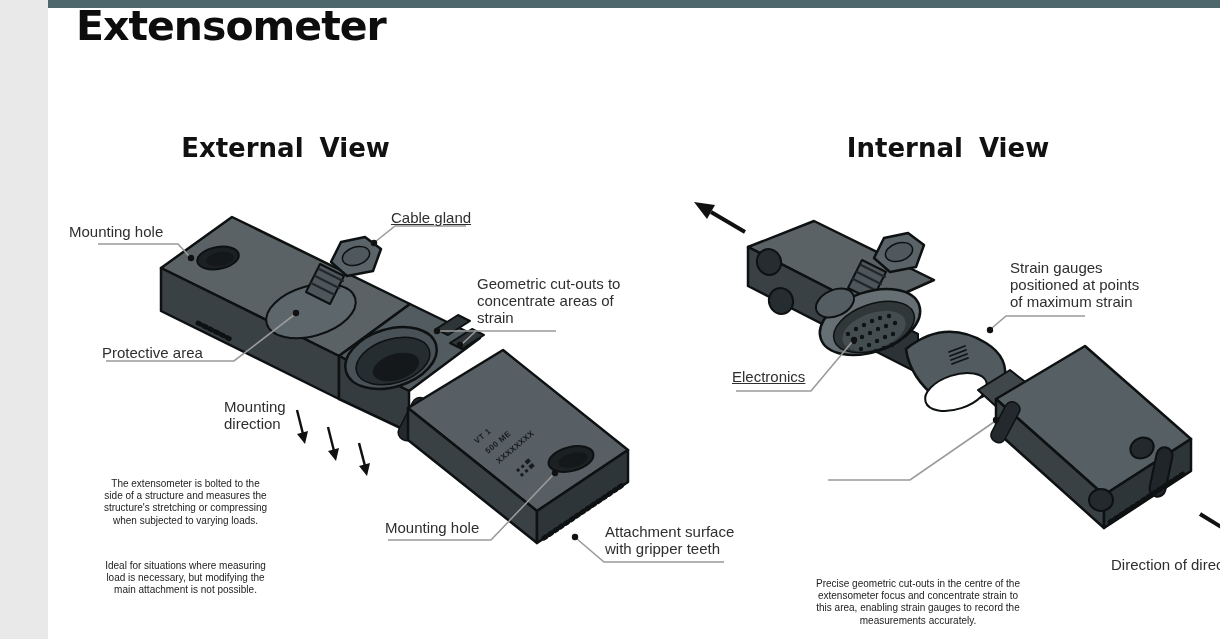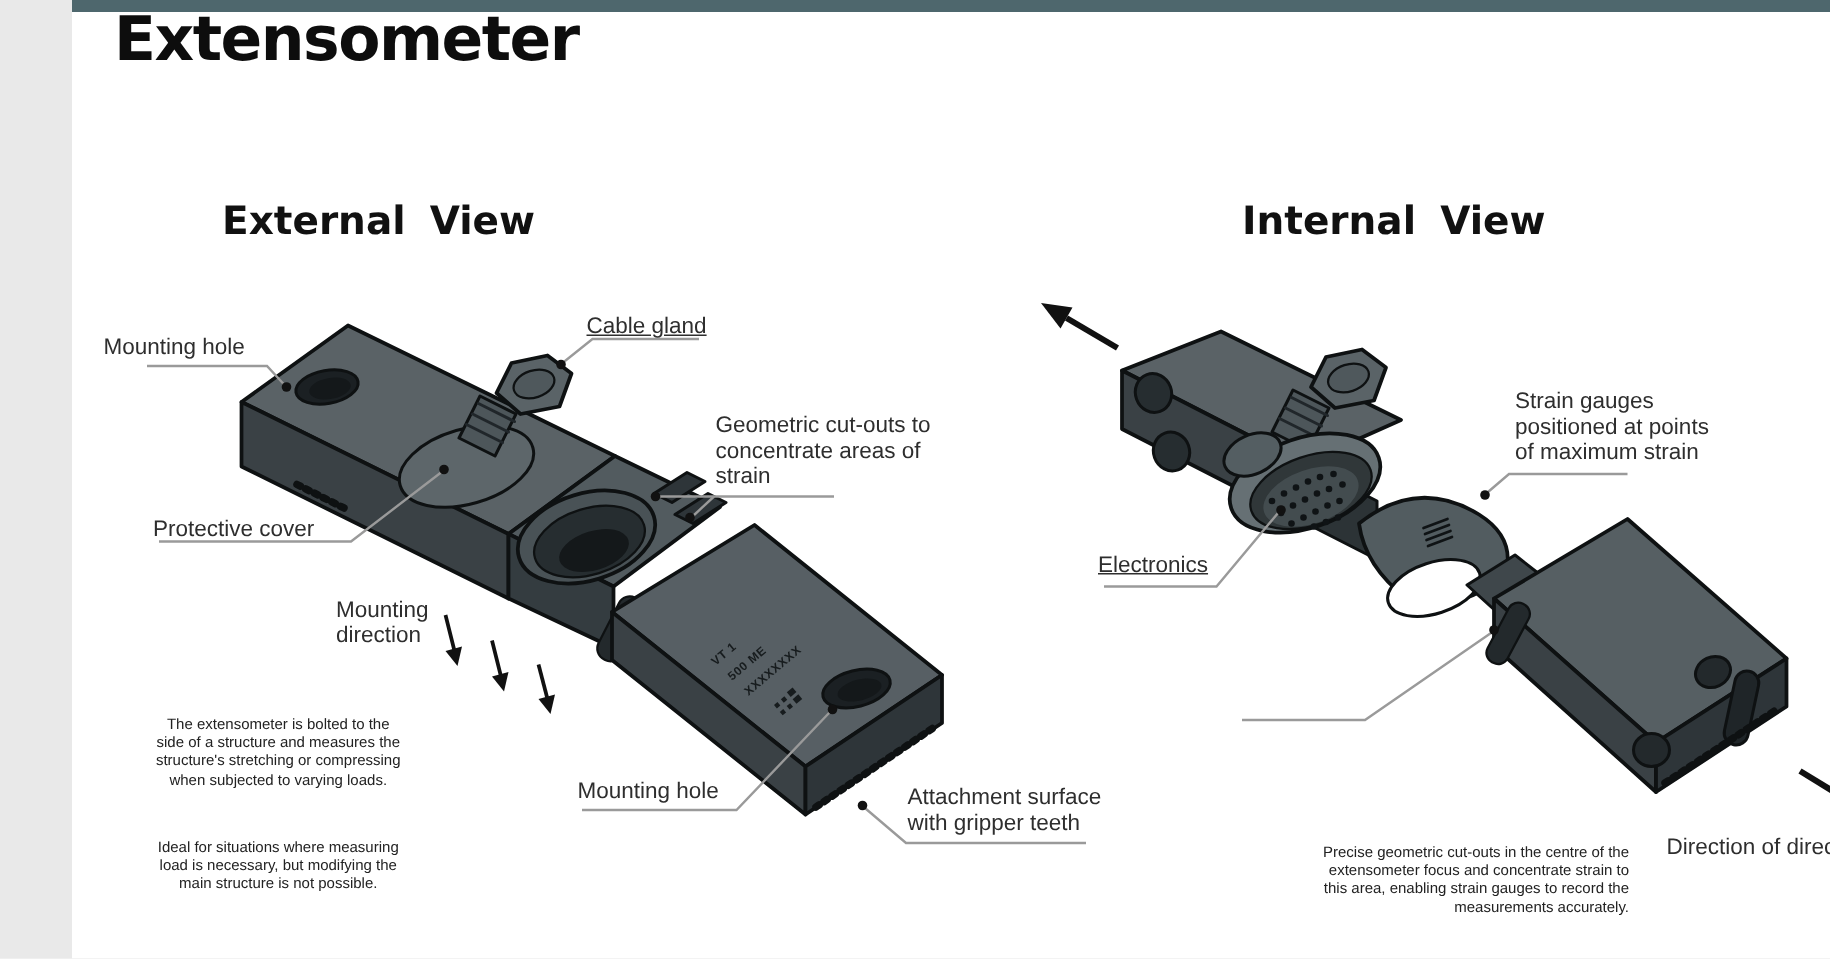--- a/index.html
+++ b/index.html
@@ -2,21 +2,21 @@
 <html><head>
 <meta charset="utf-8">
 <style>
   html,body{margin:0;padding:0;background:#e9e9e9;}
   #stage{position:relative;width:1220px;height:639px;background:#ffffff;overflow:hidden;
          font-family:"Liberation Sans",sans-serif;margin-left:48px;}
   #topbar{position:absolute;left:0;top:0;width:100%;height:8px;background:#4e676d;}
   #title{position:absolute;left:28px;top:2px;font-family:"DejaVu Sans",sans-serif;
          font-weight:800;font-size:41px;color:#0d0d0d;letter-spacing:-1px;}
   .heading{position:absolute;top:133px;font-family:"DejaVu Sans",sans-serif;font-weight:800;
-           font-size:26px;color:#111;word-spacing:7px;letter-spacing:0px;}
+           font-size:26px;color:#111;text-align:center;word-spacing:7px;letter-spacing:0px;}
   #heading-external{left:100px;width:275px;}
   #heading-internal{left:780px;width:240px;}
   .label{position:absolute;font-size:15px;line-height:1.13;color:#2e2e2e;white-space:pre-line;}
   .para{position:absolute;font-size:10px;line-height:1.22;color:#222;text-align:center;white-space:pre-line;}
   #diagram-svg{position:absolute;left:0;top:0;}
   .engrave{font-family:"Liberation Sans",sans-serif;font-size:8px;font-weight:bold;
            fill:#171c1e;letter-spacing:.5px;}
 </style>
 </head>
 <body>
@@ -188,36 +188,36 @@
       <line x1="1152" y1="514" x2="1183" y2="533" stroke-width="4"></line>
       <polygon points="1200,543 1187,526 1179,540" stroke="none"></polygon>
     </g>
   </svg>
 
   <div class="label" style="left:21px;top:224px;">Mounting hole</div>
   <div class="label" style="left:343px;top:210px;text-decoration:underline;">Cable gland</div>
   <div class="label" style="left:429px;top:276px;">Geometric cut-outs to
 concentrate areas of
 strain</div>
-  <div class="label" style="left:54px;top:345px;">Protective cover</div>
+  <div class="label" style="left:54px;top:345px;">Protective area</div>
   <div class="label" style="left:176px;top:399px;">Mounting
 direction</div>
   <div class="label" style="left:337px;top:520px;">Mounting hole</div>
   <div class="label" style="left:557px;top:524px;">Attachment surface
 with gripper teeth</div>
   <div class="para" style="left:0px;top:478px;width:275px;">The extensometer is bolted to the
 side of a structure and measures the
 structure's stretching or compressing
 when subjected to varying loads.</div>
   <div class="para" style="left:0px;top:560px;width:275px;">Ideal for situations where measuring
 load is necessary, but modifying the
-main structure is not possible.</div>
+main attachment is not possible.</div>
 
   <div class="label" style="left:962px;top:260px;">Strain gauges
 positioned at points
 of maximum strain</div>
   <div class="label" style="left:684px;top:369px;text-decoration:underline;">Electronics</div>
   <div class="label" style="left:1063px;top:557px;">Direction of direction</div>
-  <div class="para" style="left:702px;top:563px;width:336px;text-align:right;">Precise geometric cut-outs in the centre of the
+  <div class="para" style="left:702px;top:578px;width:336px;">Precise geometric cut-outs in the centre of the
 extensometer focus and concentrate strain to
 this area, enabling strain gauges to record the
 measurements accurately.</div>
 </div>
 
 </body></html>

